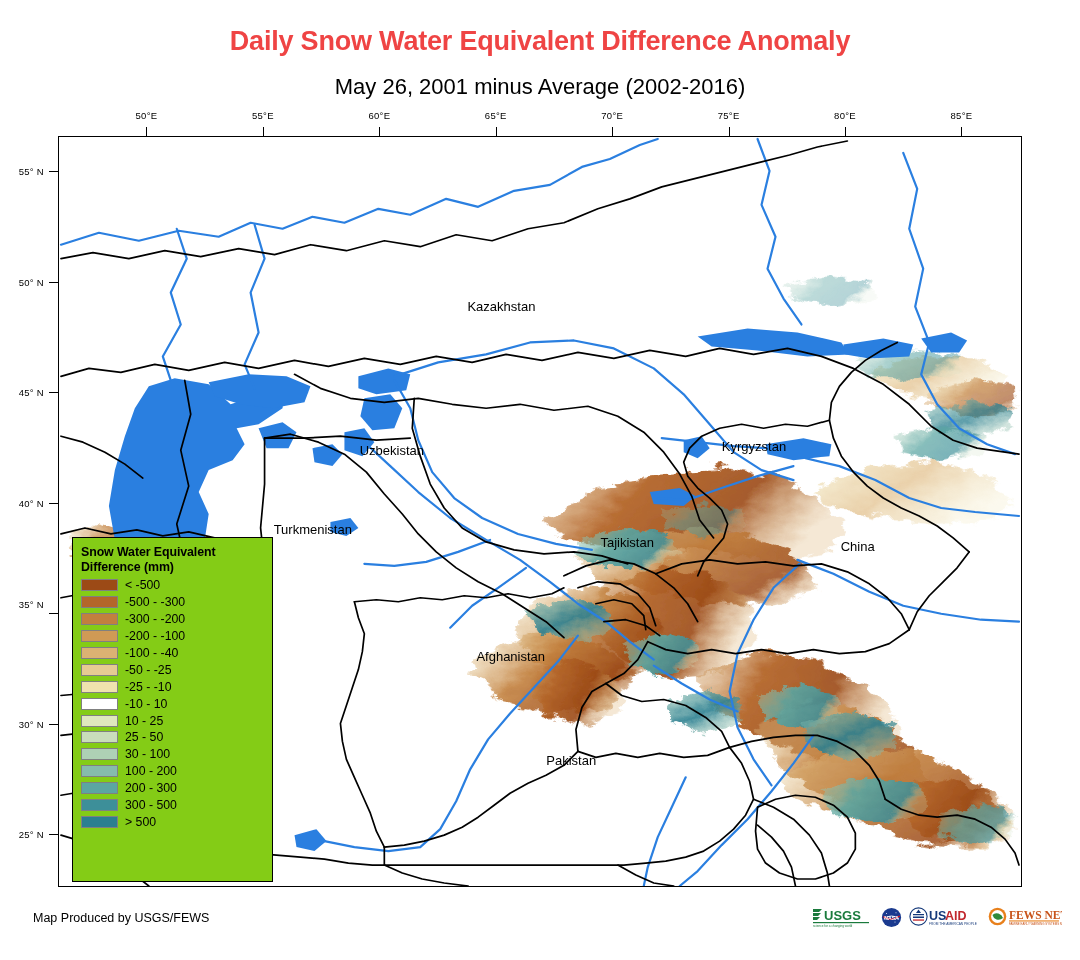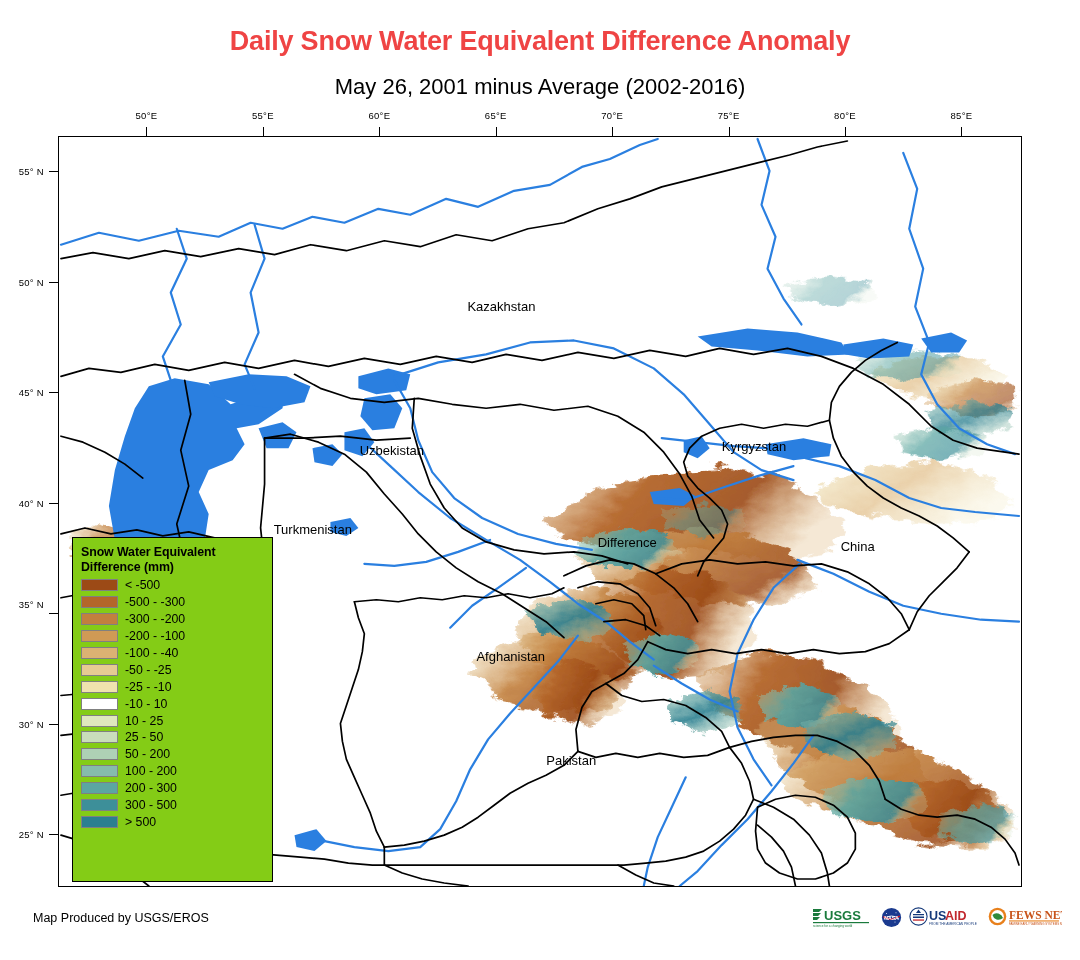--- a/index.html
+++ b/index.html
@@ -392,21 +392,21 @@
 
         <path d="M2 300 L24 306 L46 316 L66 328 L84 342"></path>
       </g>
     </svg>
 
     <div id="label-layer">
         <div class="clabel" style="left: 442.415px; top: 168.975px;">Kazakhstan</div>
         <div class="clabel" style="left: 321.333px; top: 312.549px; padding-left: 23px;">Uzbekistan</div>
         <div class="clabel" style="left: 253.807px; top: 392.066px;">Turkmenistan</div>
         <div class="clabel" style="left: 695px; top: 309.235px;">Kyrgyzstan</div>
-        <div class="clabel" style="left: 568.155px; top: 405.319px;">Difference</div>
+        <div class="clabel" style="left: 568.155px; top: 405.319px;">Tajikistan</div>
         <div class="clabel" style="left: 798.676px; top: 408.632px;">China</div>
         <div class="clabel" style="left: 451.729px; top: 519.074px;">Afghanistan</div>
         <div class="clabel" style="left: 512.271px; top: 622.888px;">Pakistan</div>
       </div>
   </div>
 
   <div id="legend">
     <div class="leg-title">
       <div>Snow Water Equivalent</div>
       <div>Difference (mm)</div>
@@ -447,42 +447,42 @@
         <div class="leg-row">
           <div class="leg-sw" style="background: rgb(223, 232, 189);"></div>
           <div class="leg-lab">10 - 25</div>
         </div>
         <div class="leg-row">
           <div class="leg-sw" style="background: rgb(201, 221, 187);"></div>
           <div class="leg-lab">25 - 50</div>
         </div>
         <div class="leg-row">
           <div class="leg-sw" style="background: rgb(174, 209, 181);"></div>
-          <div class="leg-lab">50 - 200</div>
+          <div class="leg-lab">30 - 100</div>
         </div>
         <div class="leg-row">
           <div class="leg-sw" style="background: rgb(134, 188, 172);"></div>
           <div class="leg-lab">100 - 200</div>
         </div>
         <div class="leg-row">
           <div class="leg-sw" style="background: rgb(91, 166, 162);"></div>
           <div class="leg-lab">200 - 300</div>
         </div>
         <div class="leg-row">
           <div class="leg-sw" style="background: rgb(61, 143, 153);"></div>
           <div class="leg-lab">300 - 500</div>
         </div>
         <div class="leg-row">
           <div class="leg-sw" style="background: rgb(43, 127, 144);"></div>
           <div class="leg-lab">&gt; 500</div>
         </div>
       </div>
   </div>
 
-  <div class="credit">Map Produced by USGS/EROS</div>
+  <div class="credit">Map Produced by USGS/FEWS</div>
 
   <div id="logos">
 
     <div class="logo">
       <svg width="62" height="22" viewBox="0 0 62 22">
         <path d="M1 3 h9 l-3 3 h-6 z M1 7 h8 l-3 3 h-5 z M1 11 h7 l-3 3 h-4 z" fill="#1a7a3c"></path>
         <text x="12" y="13.5" font-family="Liberation Sans, sans-serif" font-size="13" font-weight="bold" fill="#1a7a3c">USGS</text>
         <rect x="1" y="16" width="56" height="1.2" fill="#1a7a3c"></rect>
         <text x="1" y="21" font-family="Liberation Sans, sans-serif" font-size="3.1" fill="#1a7a3c">science for a changing world</text>
       </svg>

